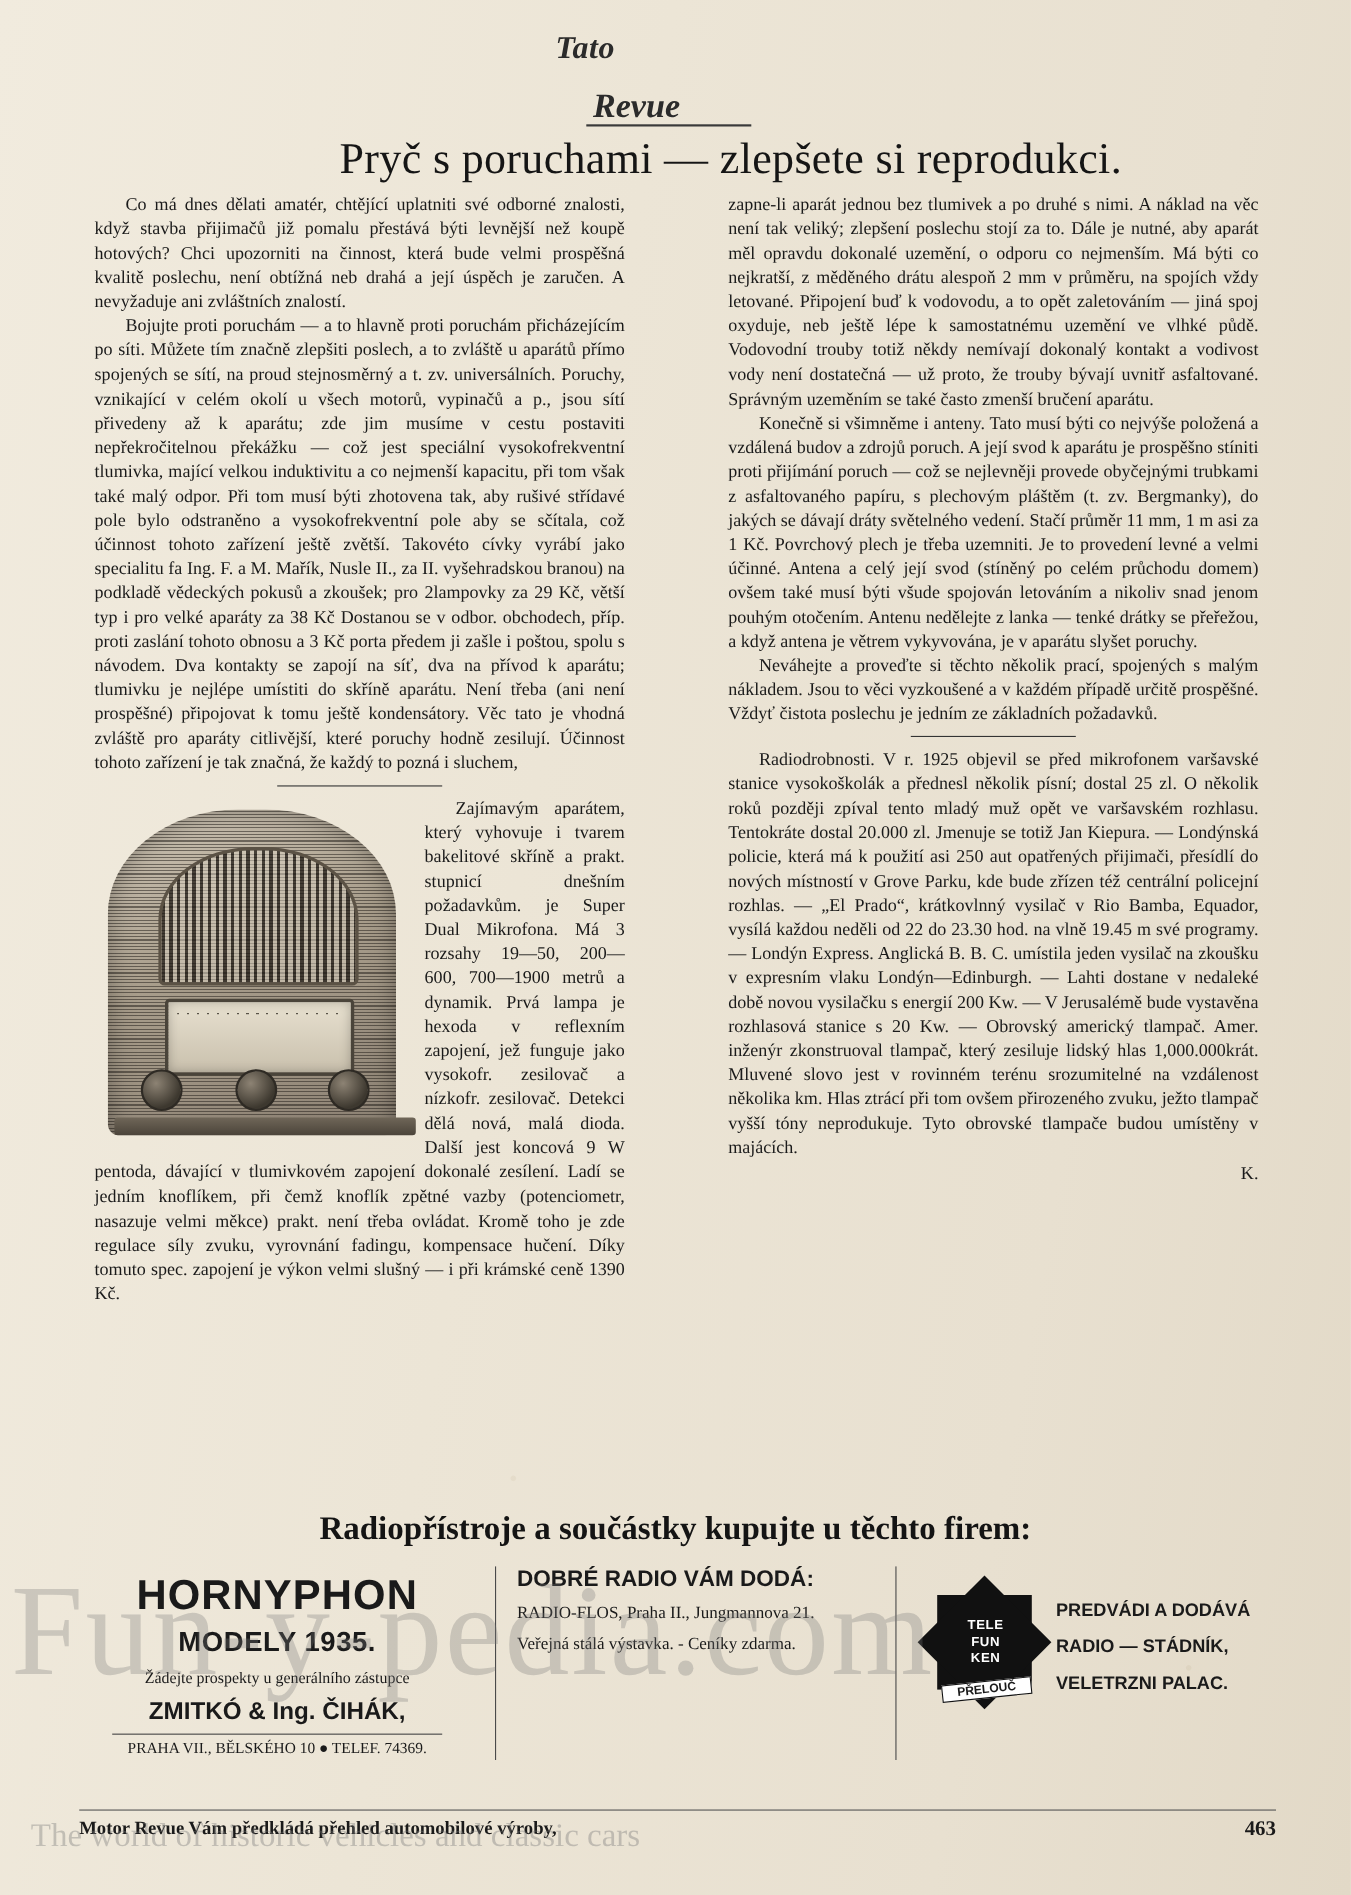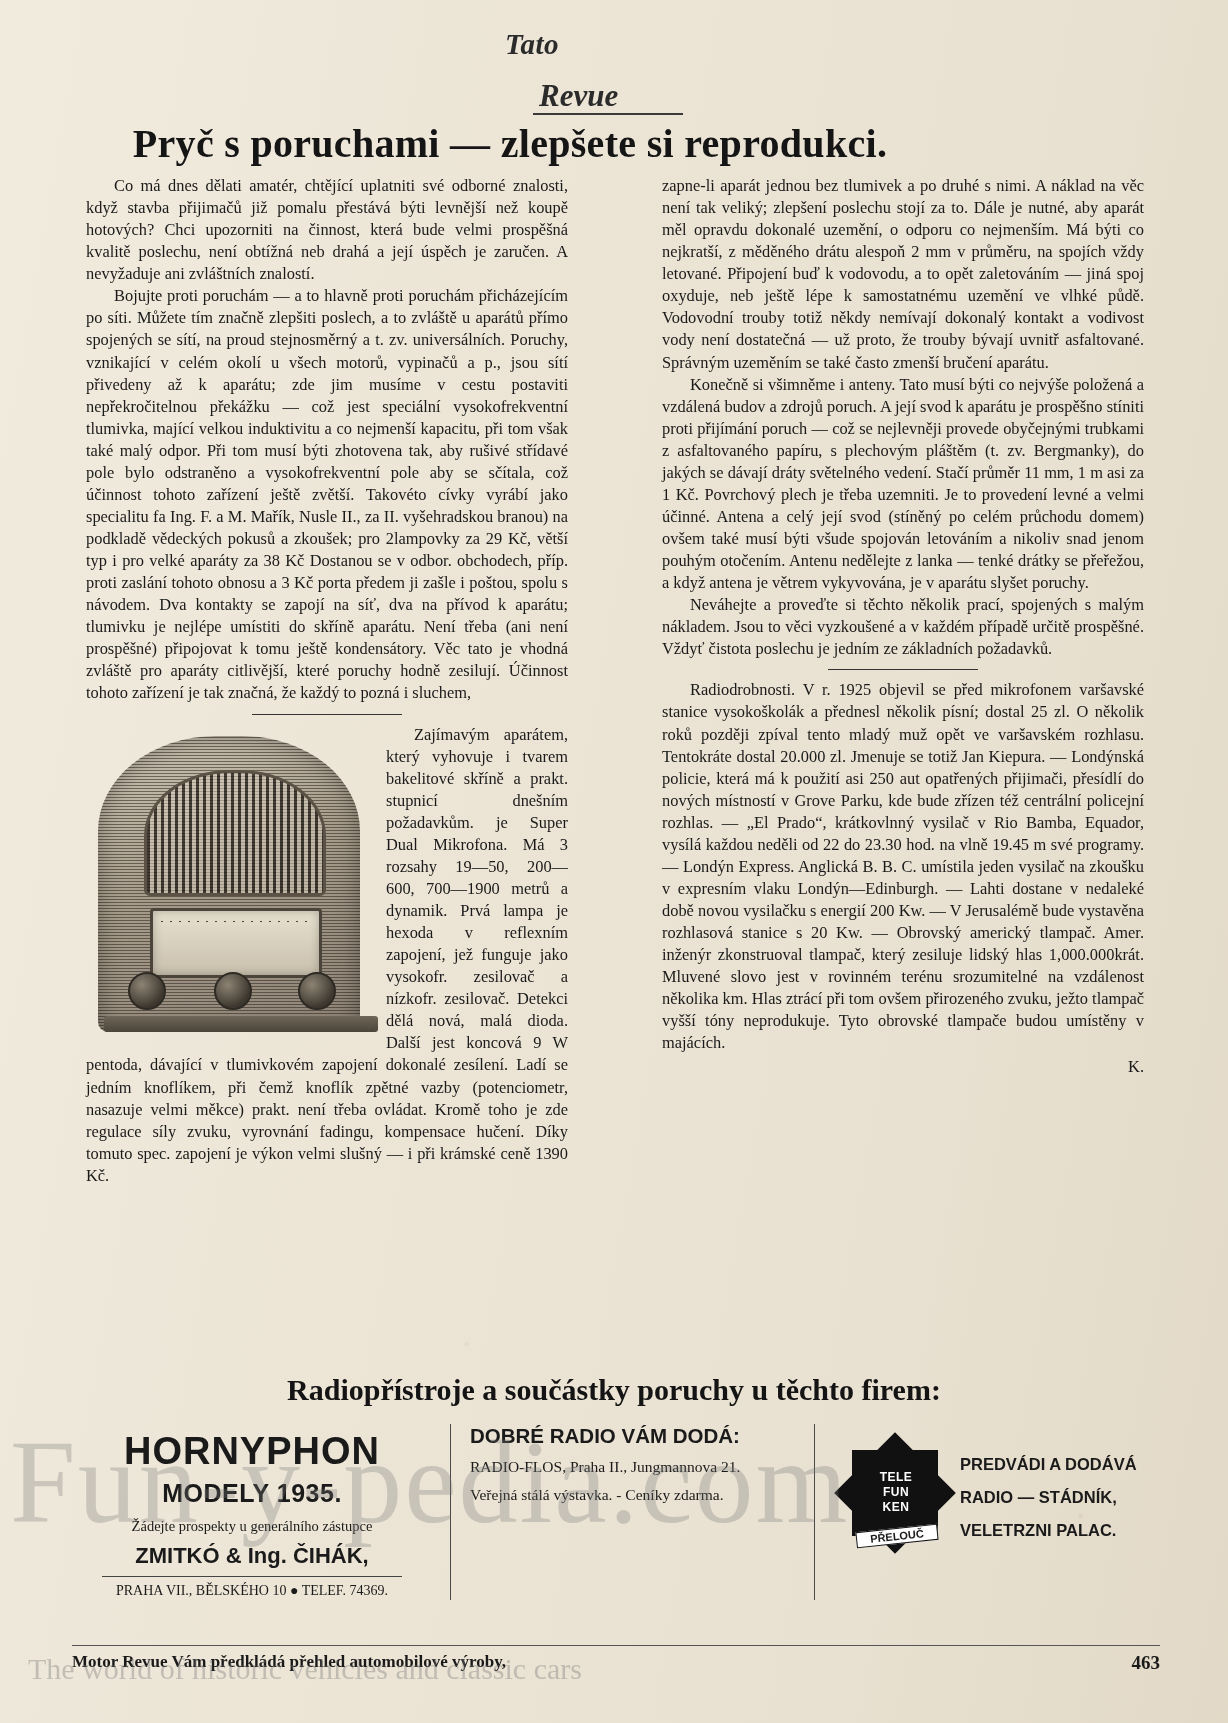--- a/index.html
+++ b/index.html
@@ -33,22 +33,22 @@
     line-height:1.0;
   }
   .masthead .l1{font-size:29px;letter-spacing:.5px;}
   .masthead .l2{font-size:31px;margin-left:34px;margin-top:21px;}
   .masthead .rule{
     width:150px;height:2px;background:#3a3a3a;margin-left:28px;margin-top:2px;
   }
 
   h1.article-title{
     position:absolute;left:0;top:120px;width:1020px;
-    text-align:center;
-    font-size:40px;font-weight:bold;
+    text-align:right;
+    font-size:40px;font-weight:normal;
     letter-spacing:.3px;
     margin:0;
     color:#151515;
   }
 
   .columns{
     position:absolute;
     left:86px;top:175px;width:1058px;
   }
   .col{
@@ -225,21 +225,21 @@
       <p class="noindent">zapne-li aparát jednou bez tlumivek a po druhé s nimi. A náklad na věc není tak veliký; zlepšení poslechu stojí za to. Dále je nutné, aby aparát měl opravdu dokonalé uzemění, o odporu co nejmenším. Má býti co nejkratší, z měděného drátu alespoň 2 mm v průměru, na spojích vždy letované. Připojení buď k vodovodu, a to opět zaletováním — jiná spoj oxyduje, neb ještě lépe k samostatnému uzemění ve vlhké půdě. Vodovodní trouby totiž někdy nemívají dokonalý kontakt a vodivost vody není dostatečná — už proto, že trouby bývají uvnitř asfaltované. Správným uzeměním se také často zmenší bručení aparátu.</p>
       <p>Konečně si všimněme i anteny. Tato musí býti co nejvýše položená a vzdálená budov a zdrojů poruch. A její svod k aparátu je prospěšno stíniti proti přijímání poruch — což se nejlevněji provede obyčejnými trubkami z asfaltovaného papíru, s plechovým pláštěm (t. zv. Bergmanky), do jakých se dávají dráty světelného vedení. Stačí průměr 11 mm, 1 m asi za 1 Kč. Povrchový plech je třeba uzemniti. Je to provedení levné a velmi účinné. Antena a celý její svod (stíněný po celém průchodu domem) ovšem také musí býti všude spojován letováním a nikoliv snad jenom pouhým otočením. Antenu nedělejte z lanka — tenké drátky se přeřežou, a když antena je větrem vykyvována, je v aparátu slyšet poruchy.</p>
       <p>Neváhejte a proveďte si těchto několik prací, spojených s malým nákladem. Jsou to věci vyzkoušené a v každém případě určitě prospěšné. Vždyť čistota poslechu je jedním ze základních požadavků.</p>
       <div class="sep-line"></div>
       <p>Radiodrobnosti. V r. 1925 objevil se před mikrofonem varšavské stanice vysokoškolák a přednesl několik písní; dostal 25 zl. O několik roků později zpíval tento mladý muž opět ve varšavském rozhlasu. Tentokráte dostal 20.000 zl. Jmenuje se totiž Jan Kiepura. — Londýnská policie, která má k použití asi 250 aut opatřených přijimači, přesídlí do nových místností v Grove Parku, kde bude zřízen též centrální policejní rozhlas. — „El Prado“, krátkovlnný vysilač v Rio Bamba, Equador, vysílá každou neděli od 22 do 23.30 hod. na vlně 19.45 m své programy. — Londýn Express. Anglická B. B. C. umístila jeden vysilač na zkoušku v expresním vlaku Londýn—Edinburgh. — Lahti dostane v nedaleké době novou vysilačku s energií 200 Kw. — V Jerusalémě bude vystavěna rozhlasová stanice s 20 Kw. — Obrovský americký tlampač. Amer. inženýr zkonstruoval tlampač, který zesiluje lidský hlas 1,000.000krát. Mluvené slovo jest v rovinném terénu srozumitelné na vzdálenost několika km. Hlas ztrácí při tom ovšem přirozeného zvuku, ježto tlampač vyšší tóny neprodukuje. Tyto obrovské tlampače budou umístěny v majácích.</p>
       <p class="noindent" style="text-align:right;margin-top:2px">K.</p>
     </div>
 
   </div>
 
-  <h2 class="ads-title">Radiopřístroje a součástky poruchy u těchto firem:</h2>
+  <h2 class="ads-title">Radiopřístroje a součástky kupujte u těchto firem:</h2>
 
   <div class="ads">
     <div class="ad-rule-v v1"></div>
     <div class="ad-rule-v v2"></div>
 
     <div class="ad-box ad1">
       <div class="brand">HORNYPHON</div>
       <div class="models">MODELY 1935.</div>
       <div class="small">Žádejte prospekty u generálního zástupce</div>
       <div class="firm">ZMITKÓ &amp; Ing. ČIHÁK,</div>

